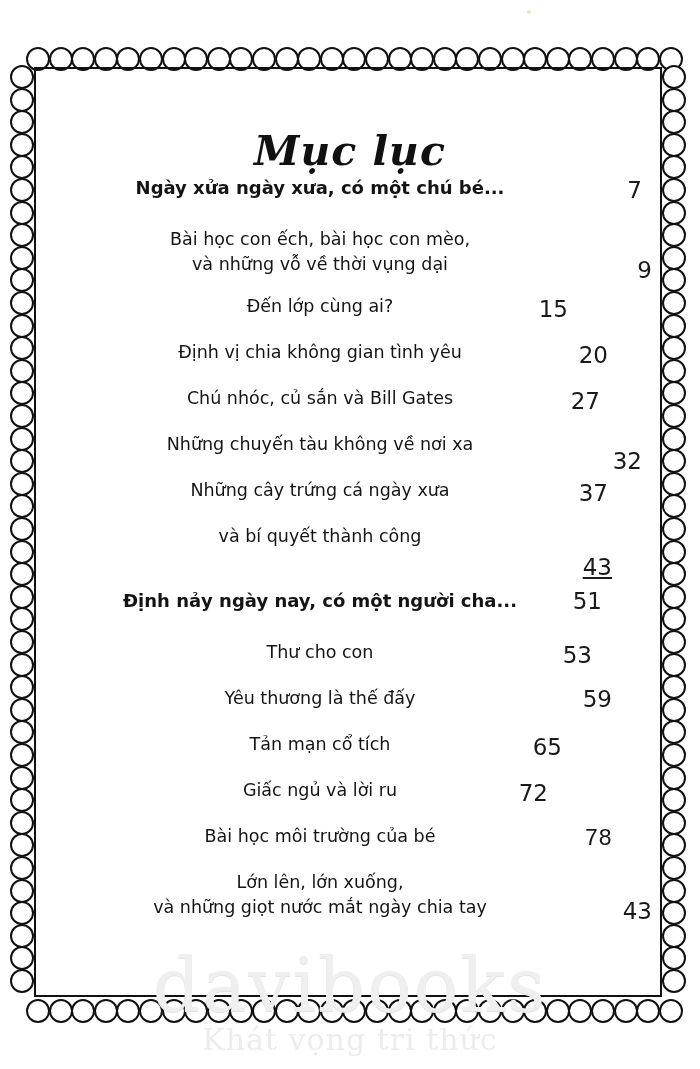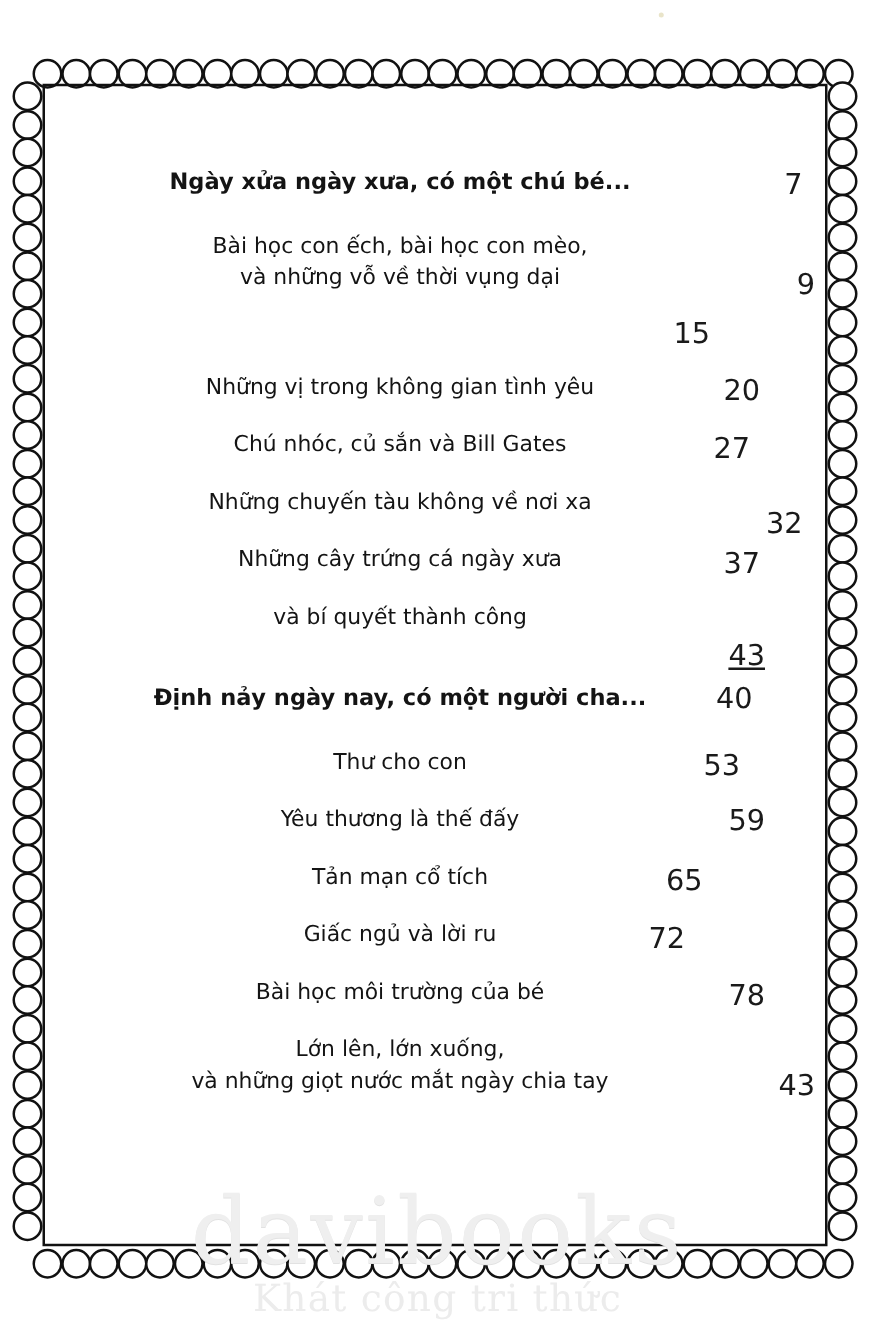--- a/index.html
+++ b/index.html
@@ -71,21 +71,20 @@
     font-size: 41px;
     font-style: italic;
     font-weight: 700;
     color: #111;
     letter-spacing: 1px;
     margin-top: 52px;
     margin-bottom: 0;
   }
 
   .toc-list {
-    margin-top: 58px;
     position: relative;
   }
 
   .toc-row {
     position: relative;
     min-height: 30px;
   }
   .toc-row .label {
     display: block;
     text-align: center;
@@ -122,21 +121,21 @@
   .r4 .page { top: 2px;  right: 52px; }
   .r5 .page { top: 2px;  right: 60px; }
   .r6 .page { top: 16px;  right: 18px; }
   .r7 .page { top: 2px;  right: 52px; }
   .r8 .page { top: 30px; right: 48px; text-decoration: underline; }
   .r9 .page { top: 0px;  right: 58px; }
   .r10 .page { top: 2px; right: 68px; }
   .r11 .page { top: 0; right: 48px; }
   .r12 .page { top: 2px; right: 98px; }
   .r13 .page { top: 2px; right: 112px; }
-  .r14 .page { top: 2px; right: 48px; }
+  .r14 .page { top: 2px; right: 48px; font-family: Liberation Mono, monospace; }
   .r15 .page { top: 28px; right: 8px; }
 
   .toc-row.spaced { margin-top: 22px; }
   .toc-row.spaced-sm { margin-top: 16px; }
 
   
   .watermark {
     position: absolute;
     left: 0;
     right: 0;
@@ -320,42 +319,44 @@
       <div class="bump" style="width: 24px; height: 24px; top: 813.6px; left: 0px;"></div>
       <div class="bump" style="width: 24px; height: 24px; top: 836.2px; left: 0px;"></div>
       <div class="bump" style="width: 24px; height: 24px; top: 858.8px; left: 0px;"></div>
       <div class="bump" style="width: 24px; height: 24px; top: 881.4px; left: 0px;"></div>
       <div class="bump" style="width: 24px; height: 24px; top: 904px; left: 0px;"></div>
     </div>
   <div class="frame-inner"></div>
 </div>
 
 <div class="content">
+  <div class="toc-title">Mục lục</div>
 
   <div class="toc-list">
 
     <div class="toc-row bold r1">
       <span class="label">Ngày xửa ngày xưa, có một chú bé...</span>
       <span class="page">7</span>
     </div>
 
     <div class="toc-row r2 spaced">
       <span class="label">
         <span>Bài học con ếch, bài học con mèo,</span>
         <span class="l2">và những vỗ về thời vụng dại</span>
       </span>
       <span class="page">9</span>
     </div>
 
     <div class="toc-row r3 spaced-sm">
+      <span class="label">Đến lớp cùng ai?</span>
       <span class="page">15</span>
     </div>
 
     <div class="toc-row r4 spaced-sm">
-      <span class="label">Những vị trong không gian tình  yêu</span>
+      <span class="label">Định vị chia không gian tình  yêu</span>
       <span class="page">20</span>
     </div>
 
     <div class="toc-row r5 spaced-sm">
       <span class="label">Chú nhóc, củ sắn và Bill Gates</span>
       <span class="page">27</span>
     </div>
 
     <div class="toc-row r6 spaced-sm">
       <span class="label">Những chuyến tàu không về nơi xa</span>
@@ -371,21 +372,21 @@
       <span class="label">
         <span class="l2">và bí quyết thành công</span>
       </span>
       <span class="page">43</span>
     </div>
 
     <div class="group-gap"></div>
 
     <div class="toc-row bold r9">
       <span class="label">Định nảy ngày nay, có một người cha...</span>
-      <span class="page">40</span>
+      <span class="page">51</span>
     </div>
 
     <div class="toc-row r10 spaced">
       <span class="label">Thư cho con</span>
       <span class="page">53</span>
     </div>
 
     <div class="toc-row r11 spaced-sm">
       <span class="label">Yêu thương là thế đấy</span>
       <span class="page">59</span>
@@ -412,14 +413,14 @@
         <span class="l2">và những giọt nước mắt ngày chia tay</span>
       </span>
       <span class="page">43</span>
     </div>
 
   </div>
 </div>
 
 <div class="watermark">
   <div class="wm-main">davibooks</div>
-  <div class="wm-sub">Khát công tri thức</div>
+  <div class="wm-sub">Khát vọng tri thức</div>
 </div>
 
 </body></html>

